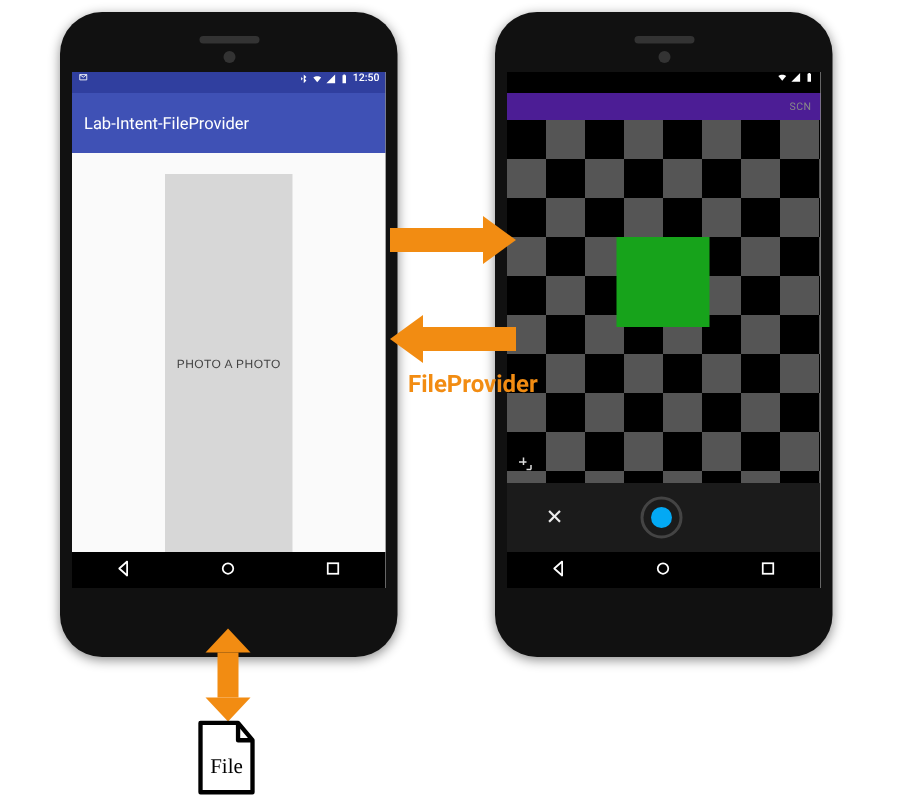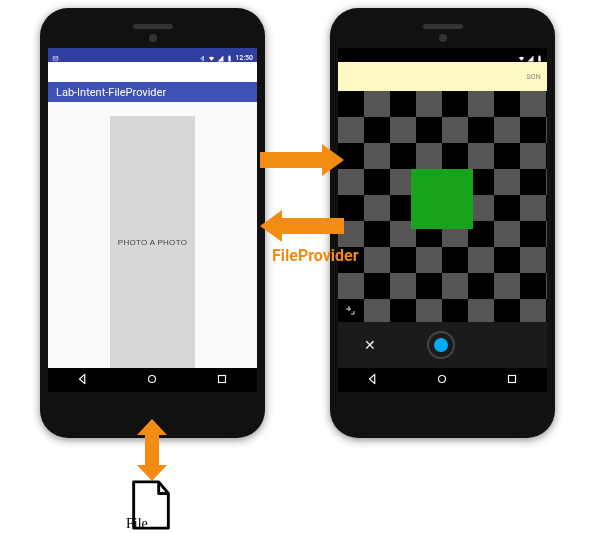--- a/index.html
+++ b/index.html
@@ -45,21 +45,21 @@
     overflow: hidden;
   }
   .phone-left  { top: 8px; left: 40px; }
   .phone-right { top: 8px; left: 330px; }
 
   
   .statusbar {
     height: 14px;
     background: #303F9F;
     display: flex;
-    align-items: flex-end;
+    align-items: flex-start;
     justify-content: space-between;
     padding: 0 4px;
     color: #fff;
     font-size: 7px;
   }
   .statusbar-dark { background: #000; }
   .statusbar .sb-left,
   .statusbar .sb-right { display: flex; gap: 2px; align-items: center; }
   .sb-time { font-weight: 500; }
   .sb-ico { width: 7px; height: 7px; display: inline-block; }
@@ -69,28 +69,27 @@
     height: 24px;
     background: #000;
     display: flex;
     justify-content: space-around;
     align-items: center;
   }
   .navbar svg { width: 14px; height: 14px; }
 
   
   .appbar {
-    height: 20px;
+    height: 40px;
     background: #3F51B5;
     color: #fff;
     font-size: 11px;
     display: flex;
     align-items: center;
     padding: 0 8px;
-    margin-top: 20px;
   }
   .app-body {
     flex: 1;
     background: #fafafa;
     display: flex;
     justify-content: center;
     padding-top: 14px;
     height: calc(100% - 14px - 28px - 24px);
   }
   .take-photo-btn {
@@ -99,22 +98,22 @@
     color: #444;
     background: #d7d7d7;
     border: none;
     padding: 5px 8px;
     letter-spacing: .3px;
   }
   .screen.flexcol { display: flex; flex-direction: column; }
 
   
   .cam-top {
-    height: 29px;
-    background: #fef9c3;
+    height: 18px;
+    background: #4c1d95;
     display: flex;
     justify-content: flex-end;
     align-items: center;
     padding: 0 6px;
   }
   .cam-top-label { font-size: 7px; color: #888; letter-spacing: .3px; }
   .cam-controls {
     height: 46px;
     background: #1b1b1b;
     display: flex;
@@ -216,22 +215,22 @@
 
   
   .file-icon {
     position: absolute;
     left: 126px; top: 480px;
     width: 50px;
   }
   .file-icon svg { width: 50px; height: 52px; display: block; }
   .file-label {
     position: absolute;
-    left: 0; right: 0; top: 36px;
-    text-align: left;
+    left: 0; right: 0; top: 24px;
+    text-align: center;
     font-size: 14px;
     font-family: "Comic Sans MS", "Segoe Script", cursive;
     color: #000;
   }
 </style>
 </head>
 <body>
 
 <div class="phone phone-left">
   <div class="speaker-dot"></div>

